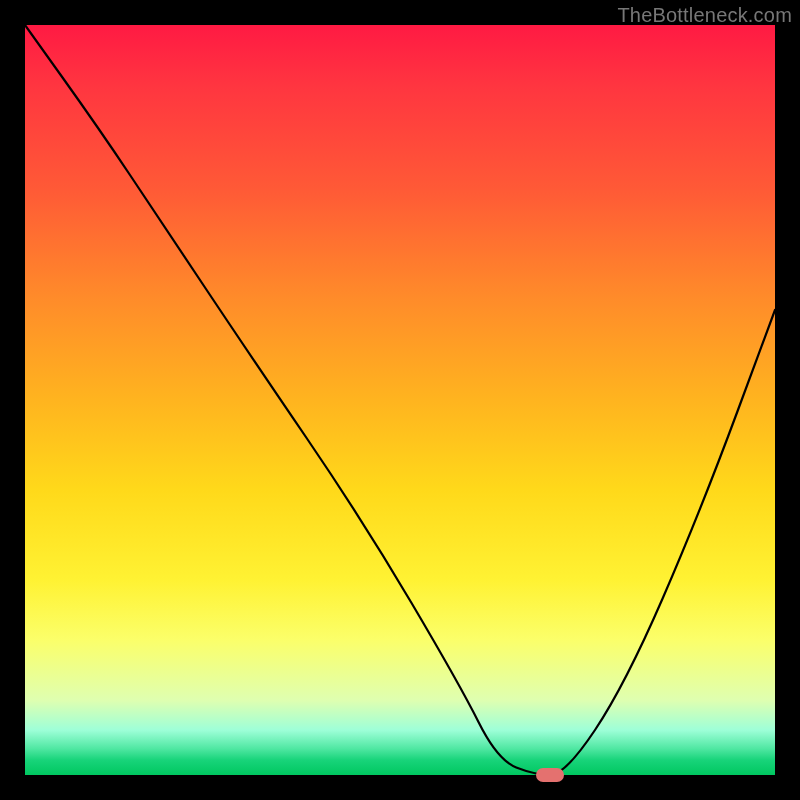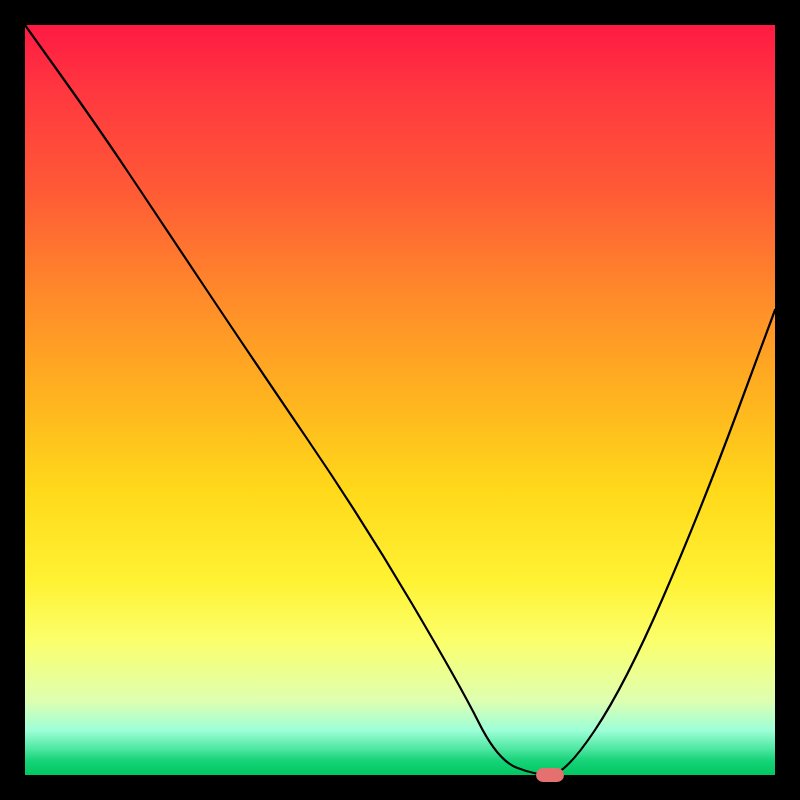--- a/index.html
+++ b/index.html
@@ -79,13 +79,14 @@
   <div class="plot">
     <div class="gradient"></div>
 
     <svg class="curve" viewBox="0 0 750 750" preserveAspectRatio="none">
       <path id="curve-path" fill="none" stroke="#000" stroke-width="2.2" stroke-linecap="round" stroke-linejoin="round" d="M 0 0 Q 0 0 37.5 52.5 Q 75 105 105 150 Q 135 195 180 262.5 Q 225 329.99999999999994 281.25 412.5 Q 337.5 495 386.25 577.5 Q 434.99999999999994 660 453.75 697.5 Q 472.5 735 491.25 742.5 Q 510.00000000000006 750 525 750 Q 540 750 570 705 Q 600 660 637.5 573.75 Q 675 487.5 712.5 386.25 T 750 285"></path>
     </svg>
 
     <div class="marker" id="marker" style="left: 525px; top: 750px; background: rgb(228, 113, 111);"></div>
   </div>
 
+  <div class="watermark">TheBottleneck.com</div>
 </div>
 
 </body></html>

